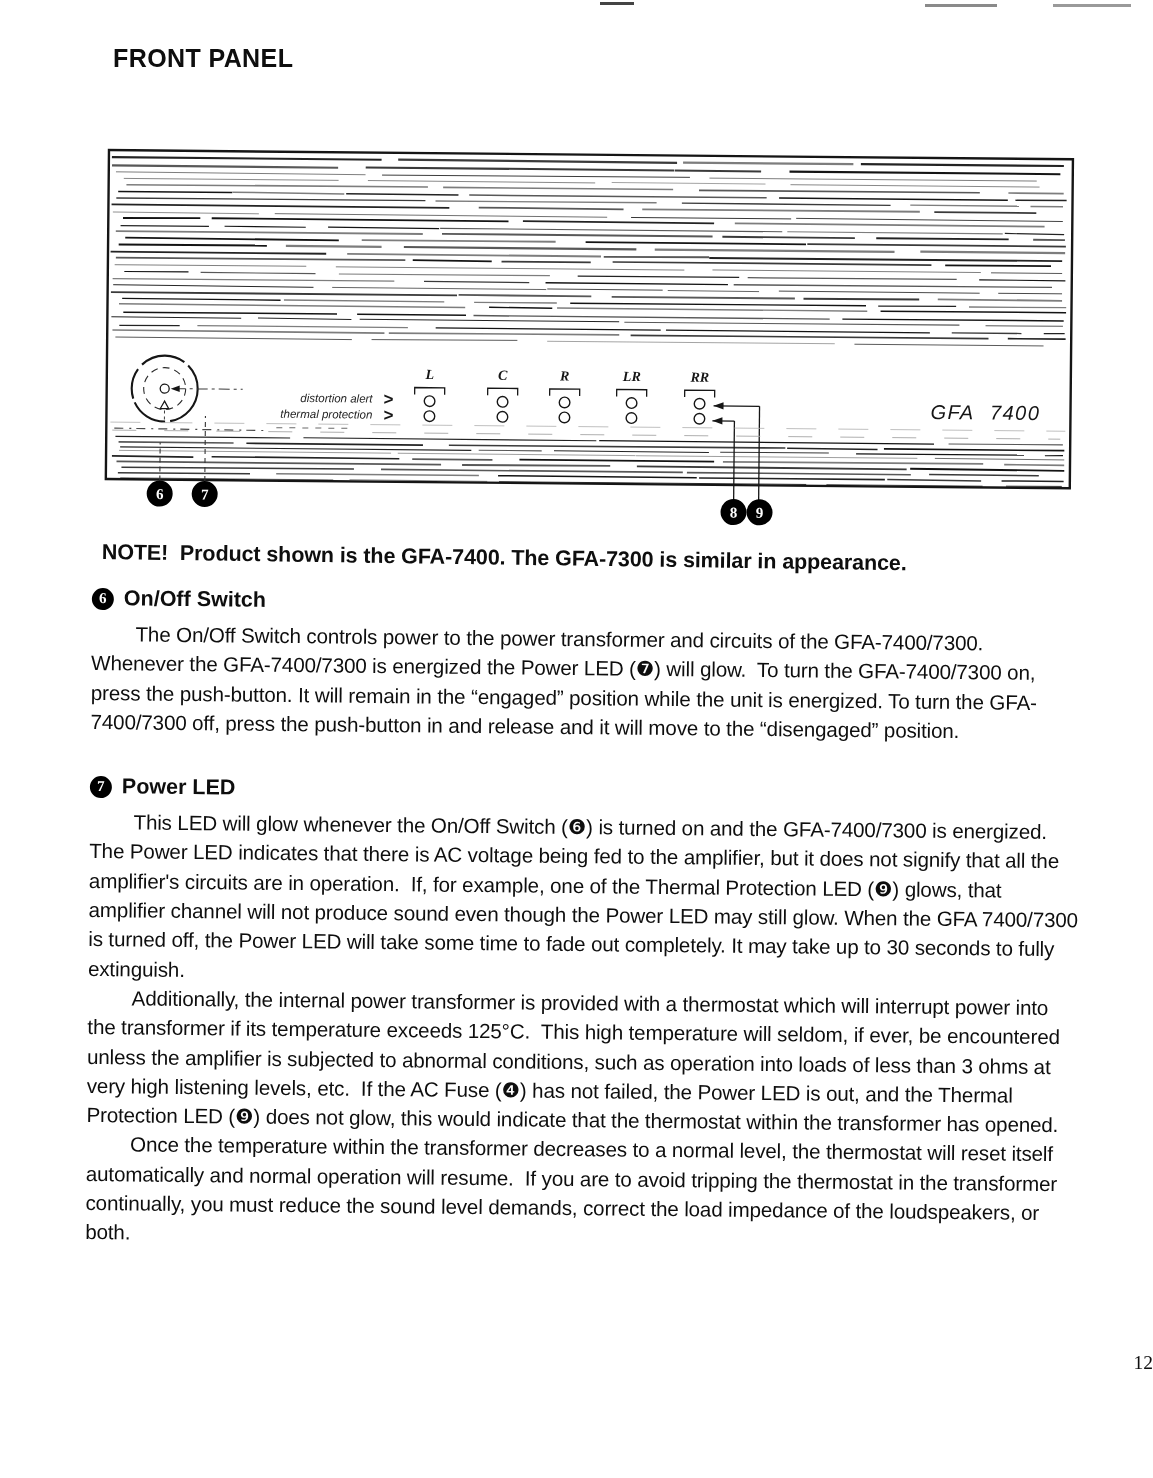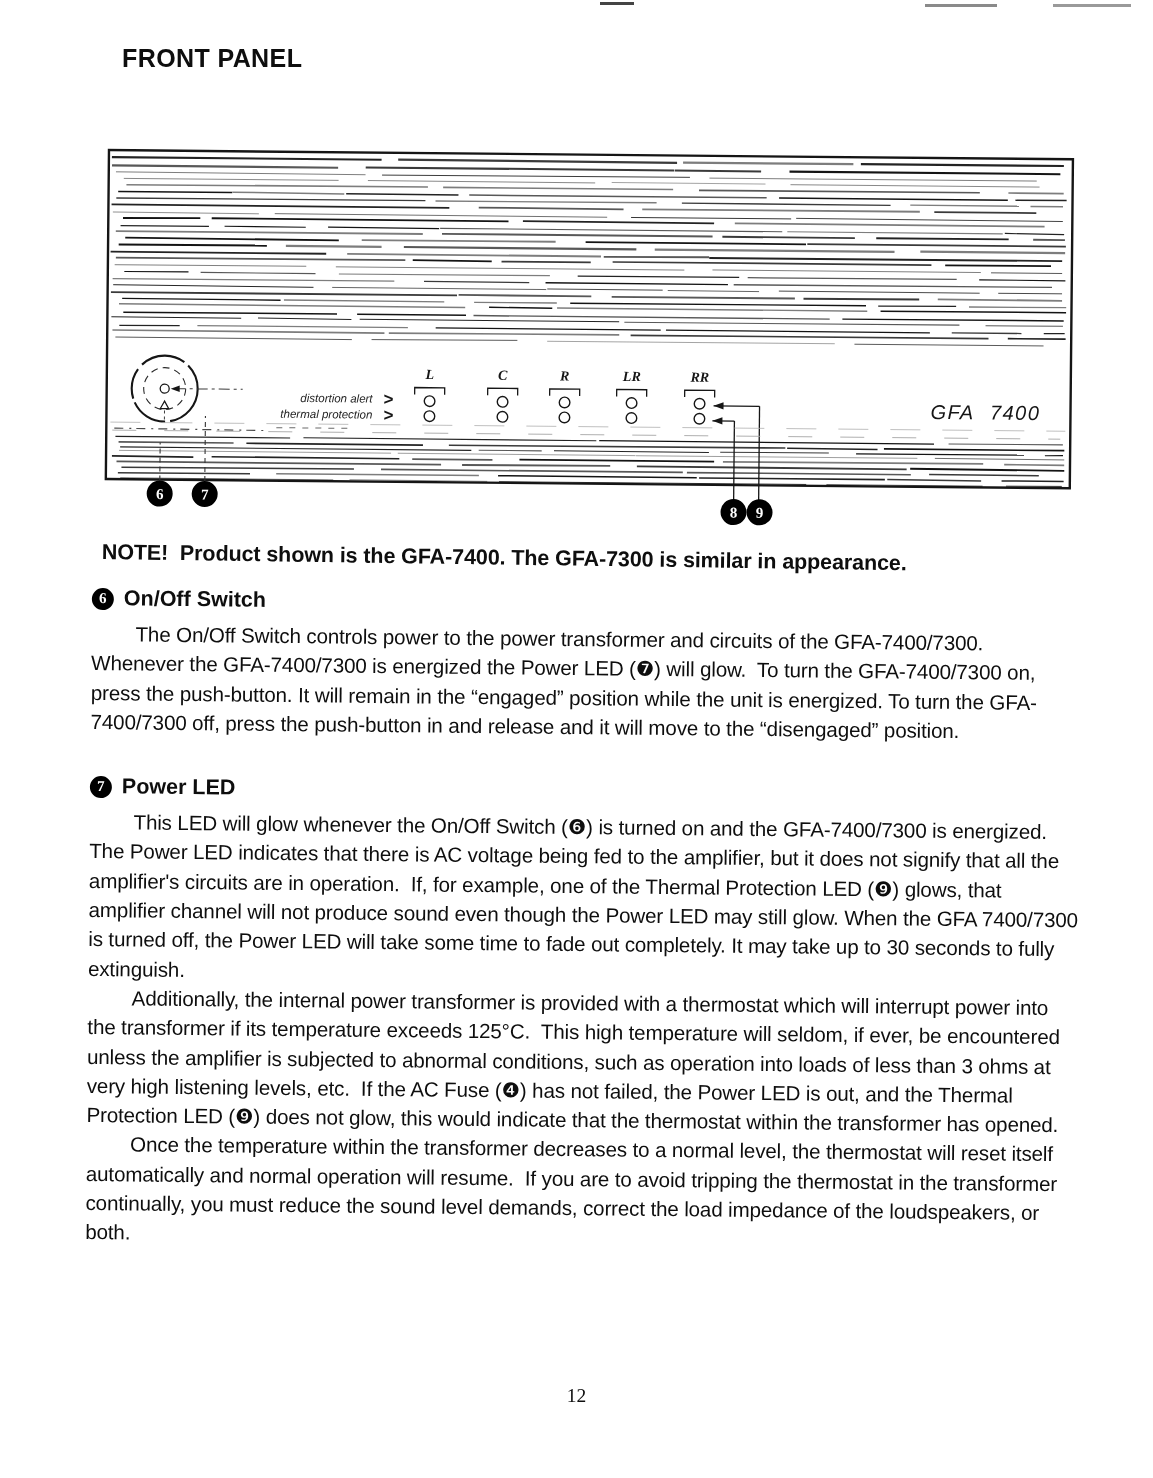--- a/index.html
+++ b/index.html
@@ -6,21 +6,21 @@
   body{
     width:1153px;height:1478px;
     background:#ffffff;
     position:relative;
     overflow:hidden;
     font-family:"Liberation Sans","DejaVu Sans",sans-serif;
     color:#0e0e0e;
   }
   .scan-mark{position:absolute;background:#555;}
   .page-title{
-    position:absolute;left:122px;top:44px;
+    position:absolute;left:113px;top:44px;
     font-size:25px;font-weight:bold;letter-spacing:0.4px;
   }
   .figure-wrap{
     position:absolute;left:103px;top:148px;
     transform:rotate(0.55deg);transform-origin:0 0;
   }
   .note{
     position:absolute;left:102px;top:540px;width:975px;
     font-weight:bold;font-size:21.5px;letter-spacing:-0.1px;
     transform:rotate(0.8deg);transform-origin:0 0;
@@ -42,21 +42,21 @@
     font-size:15px;font-weight:bold;
     display:inline-flex;align-items:center;justify-content:center;
     flex:0 0 auto;
   }
   .section p{
     font-size:20.6px;line-height:29.3px;margin:0;
     text-indent:44px;letter-spacing:-0.15px;
     white-space:pre-wrap;
   }
   .page-number{
-    position:absolute;left:0;right:0;top:1385px;text-align:center;
+    position:absolute;left:0;right:0;top:1352px;text-align:right;
     font-family:"Liberation Serif","DejaVu Serif",serif;
     font-size:19.5px;
   }
 </style>
 </head>
 <body>
 
 <div class="scan-mark" style="left:600px;top:2px;width:34px;height:3px;background:#444;"></div>
 <div class="scan-mark" style="left:925px;top:4px;width:72px;height:3px;background:#8a8a8a;"></div>
 <div class="scan-mark" style="left:1053px;top:4px;width:78px;height:3px;background:#9a9a9a;"></div>

